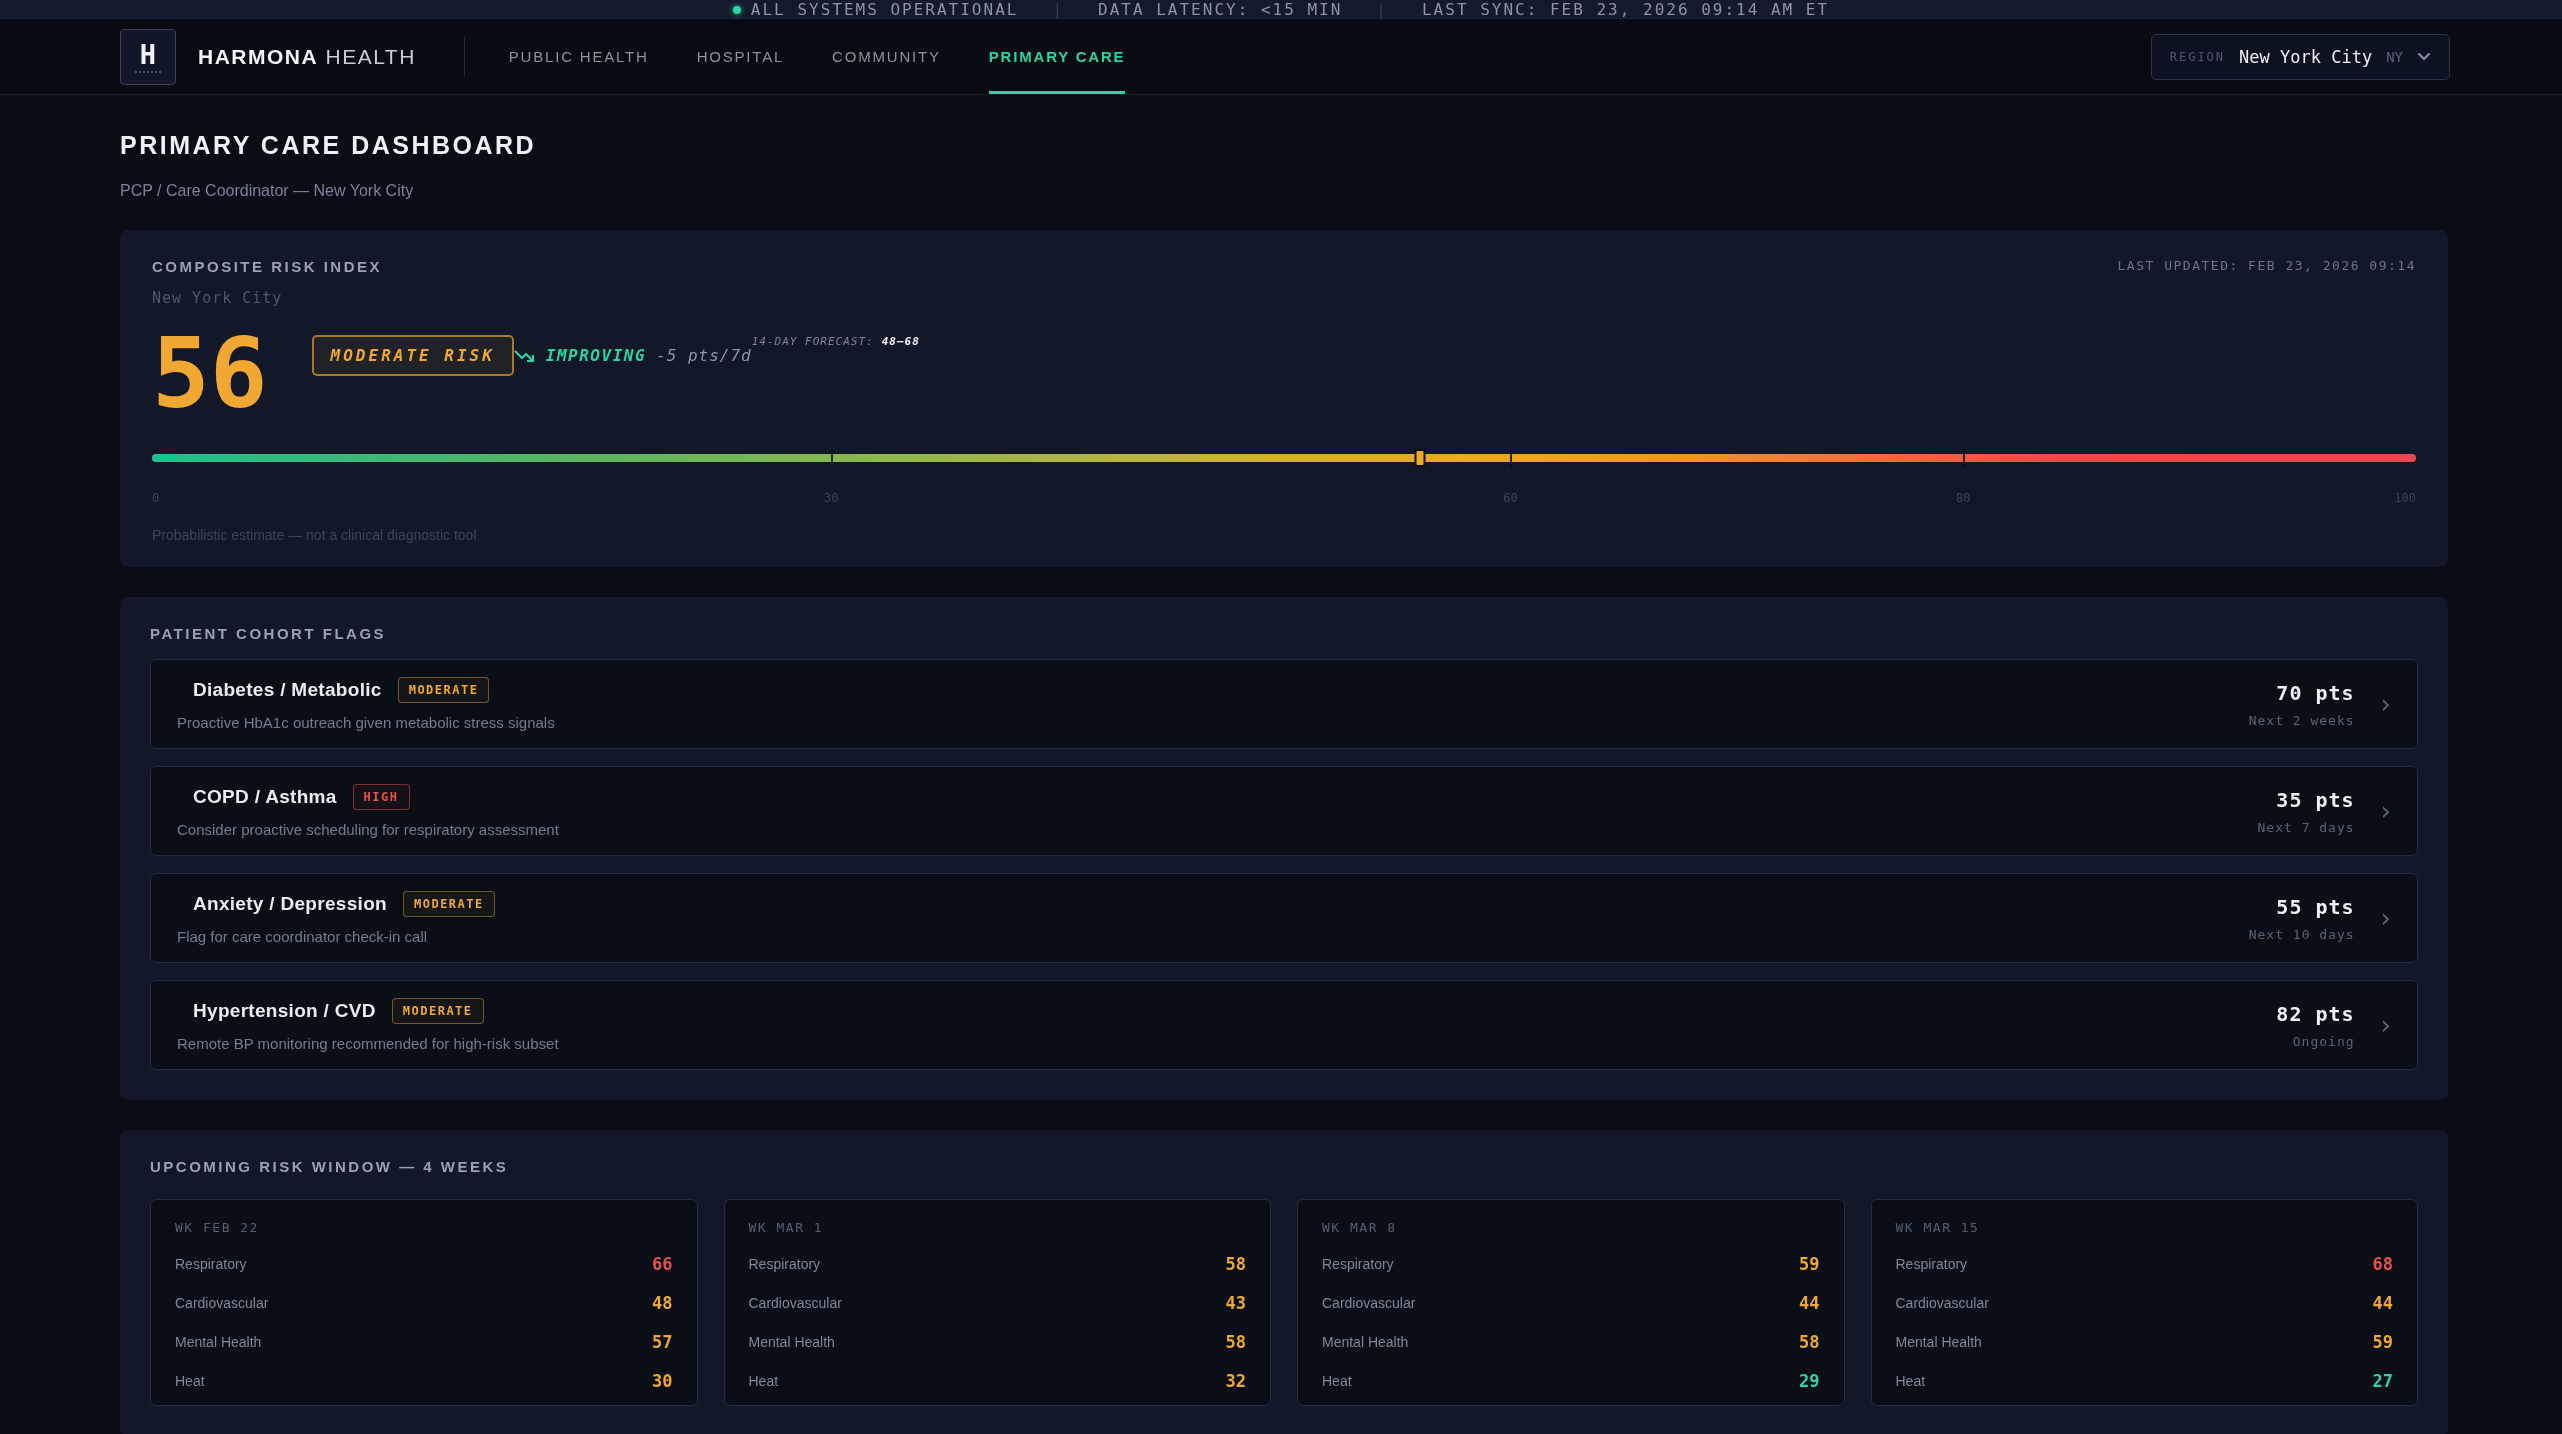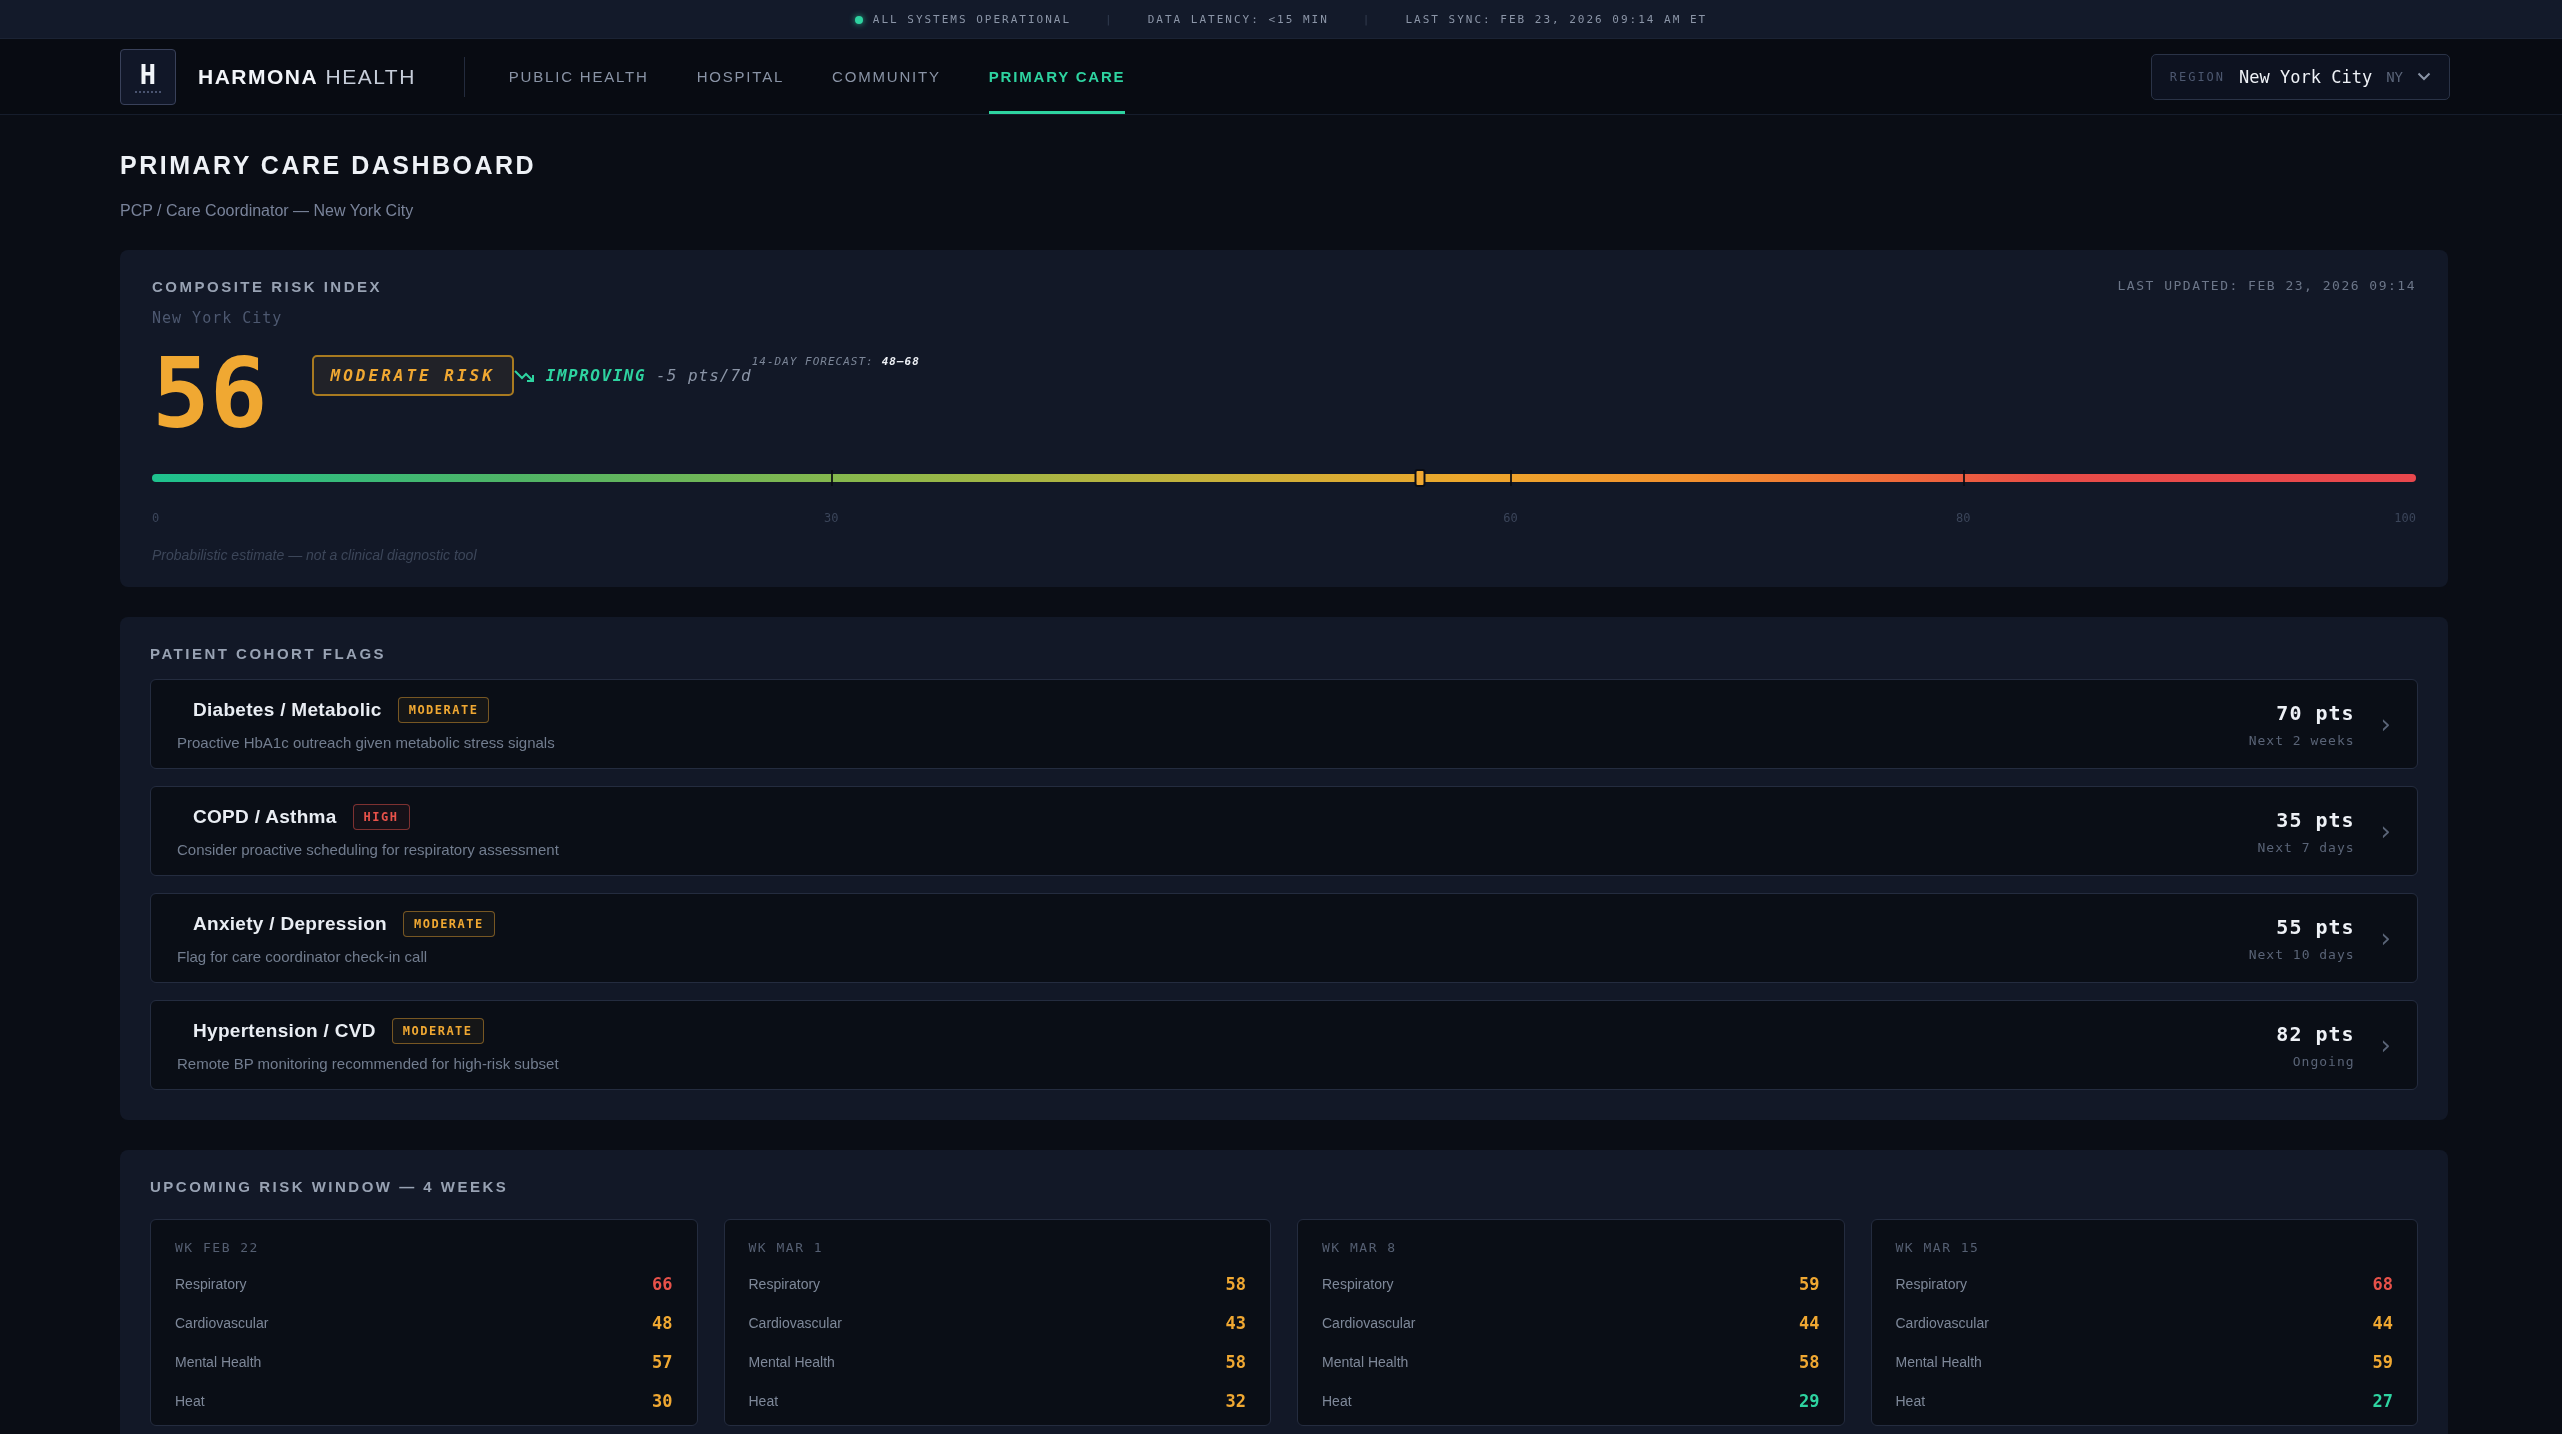--- a/index.html
+++ b/index.html
@@ -18,23 +18,23 @@
     --teal:#2ed3a0;
     --amber:#f0a832;
     --red:#e8524a;
     --orange:#f2902e;
   }
   *{margin:0;padding:0;box-sizing:border-box;}
   html,body{width:2562px;height:1434px;overflow:hidden;}
   body{background:var(--bg);font-family:"Liberation Sans",sans-serif;color:var(--txt);}
 
   
-  .statusbar{height:39px;background:var(--statusbar-bg);border-bottom:1px solid #1b2334;
+  .statusbar{height:19px;background:var(--statusbar-bg);border-bottom:1px solid #1b2334;
     display:flex;align-items:center;justify-content:center;gap:34px;
-    font-family:"DejaVu Sans Mono",monospace;font-size:11px;letter-spacing:2px;color:#8b95a7;}
+    font-family:"DejaVu Sans Mono",monospace;font-size:16px;letter-spacing:2px;color:#8b95a7;}
   .statusbar .dot{width:8px;height:8px;border-radius:50%;background:var(--teal);
     box-shadow:0 0 6px rgba(46,211,160,.8);display:inline-block;margin-right:10px;vertical-align:middle;}
   .statusbar .sep{color:#343e52;}
 
   
   .nav{height:76px;background:var(--nav-bg);border-bottom:1px solid #161d2c;
     display:flex;align-items:center;padding:0 112px 0 120px;}
   .logo-box{width:56px;height:56px;border:1px solid #39415a;border-radius:4px;background:#11172а;
     background:#111728;display:flex;flex-direction:column;align-items:center;justify-content:center;gap:3px;}
   .logo-box .h{color:#f2f5f9;font-weight:bold;font-size:27px;font-family:"DejaVu Sans Mono",monospace;line-height:1;}
@@ -81,21 +81,21 @@
   .scale-bar{position:absolute;top:4px;left:0;right:0;height:8px;border-radius:4px;
     background:linear-gradient(90deg,#1ec28f 0%,#4fb466 16%,#8cb84b 32%,#c4b23c 46%,#eda72c 58%,#f2902e 68%,#ef6a3a 77%,#e84c48 84%,#e8474d 100%);}
   .scale-tickline{position:absolute;top:0;width:2px;height:16px;background:rgba(8,11,18,.85);}
   .scale-marker{position:absolute;top:-1px;width:11px;height:18px;background:var(--amber);
     border:2px solid #0a0d15;border-radius:3px;transform:translateX(-50%);}
   .scale-labels{position:relative;height:14px;margin-top:15px;
     font-family:"DejaVu Sans Mono",monospace;font-size:12px;color:#3b455a;}
   .scale-labels span{position:absolute;transform:translateX(-50%);}
   .scale-labels .t0{left:0;transform:none;}
   .scale-labels .t100{left:auto;right:0;transform:none;}
-  .cri-note{margin-top:22px;font-size:14px;font-style:italic;color:#3c4659;}
+  .cri-note{margin-top:22px;font-size:14px;color:#3c4659;}
 
   
   .section{padding:28px 30px 30px;}
   .flag-row{display:flex;align-items:center;background:var(--inner);border:1px solid var(--border);
     border-radius:6px;padding:17px 26px;margin-top:17px;cursor:pointer;}
   .flag-left{flex:1;}
   .flag-titlerow{display:flex;align-items:center;gap:16px;}
   .flag-name{font-size:19px;font-weight:600;color:#e9edf3;letter-spacing:.3px;margin-left:16px;}
   .sev-badge{font-family:"DejaVu Sans Mono",monospace;font-size:12px;font-weight:bold;letter-spacing:1.5px;
     border-radius:4px;padding:5px 10px;border:1px solid;}

